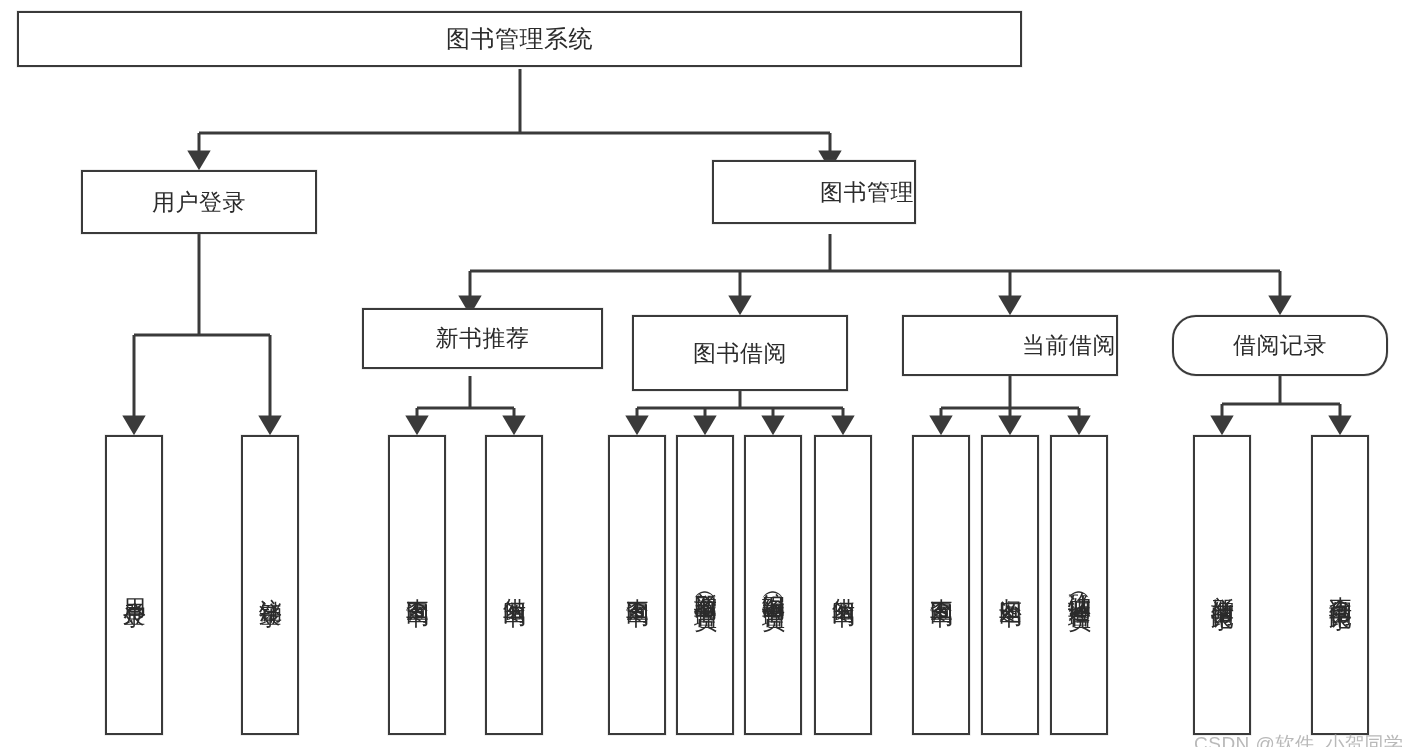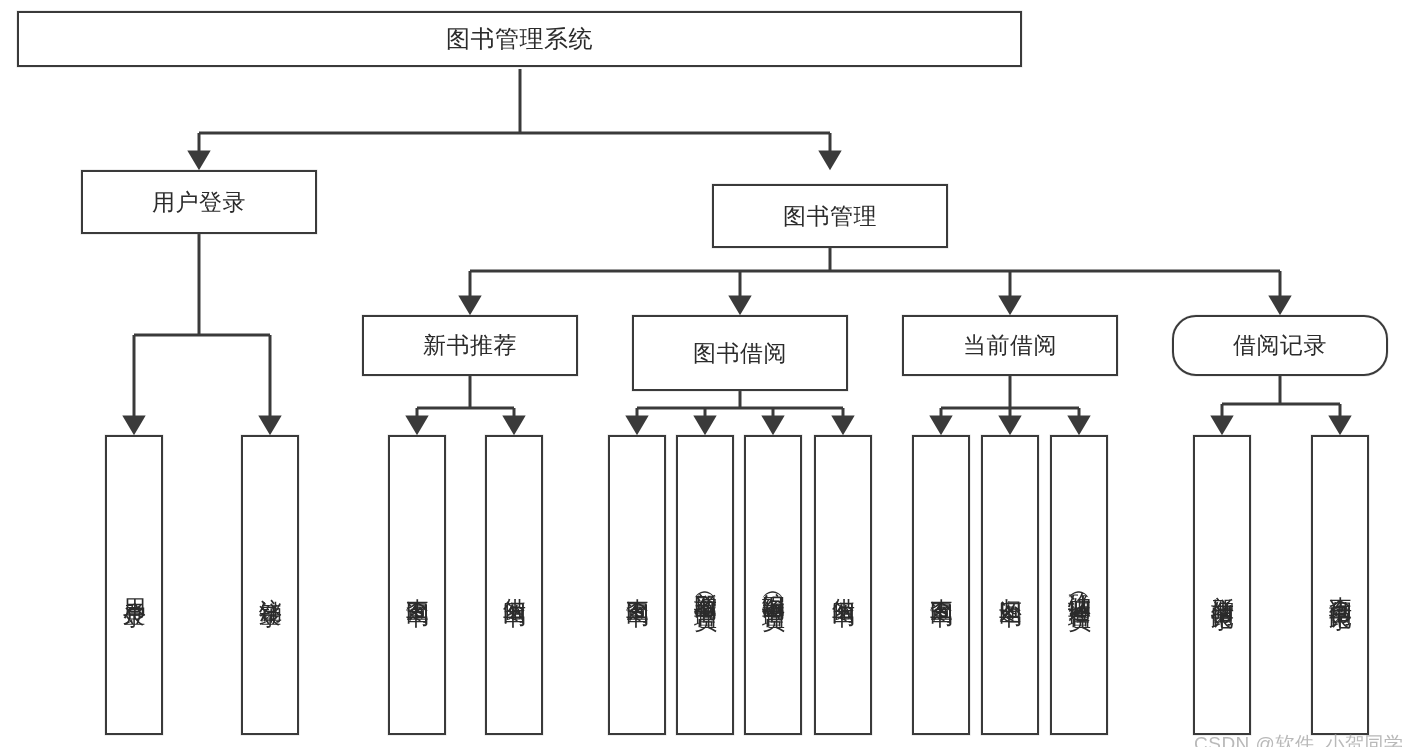--- a/index.html
+++ b/index.html
@@ -128,31 +128,31 @@
     </g>
   </svg>
 
   <div class="node h root" style="left:17px; top:11px; width:1005px; height:56px;">
     <span class="label">图书管理系统</span>
   </div>
 
   <div class="node h" style="left:81px; top:170px; width:236px; height:64px;">
     <span class="label">用户登录</span>
   </div>
-  <div class="node h" style="left:712px; top:184px; width:236px; height:64px;">
+  <div class="node h" style="left:712px; top:160px; width:204px; height:64px;justify-content:flex-end;">
     <span class="label">图书管理</span>
   </div>
 
-  <div class="node h" style="left:362px; top:315px; width:216px; height:61px;">
+  <div class="node h" style="left:362px; top:308px; width:241px; height:61px;">
     <span class="label">新书推荐</span>
   </div>
   <div class="node h" style="left:632px; top:315px; width:216px; height:76px;">
     <span class="label">图书借阅</span>
   </div>
-  <div class="node h" style="left:902px; top:315px; width:216px; height:61px;">
+  <div class="node h" style="left:902px; top:315px; width:216px; height:61px;justify-content:flex-end;">
     <span class="label">当前借阅</span>
   </div>
   <div class="node h" style="left:1172px; top:315px; width:216px; height:61px;border-radius:24px;">
     <span class="label">借阅记录</span>
   </div>
 
   <div class="node v" style="left:105px; top:435px; width:58px; height:300px;">
     <span class="label">用户登录</span>
   </div>
   <div class="node v" style="left:241px; top:435px; width:58px; height:300px;">

